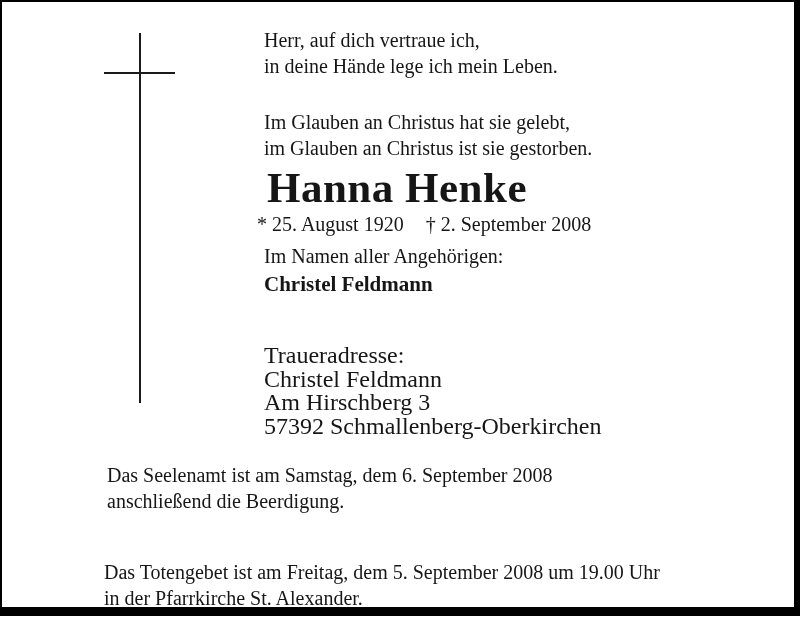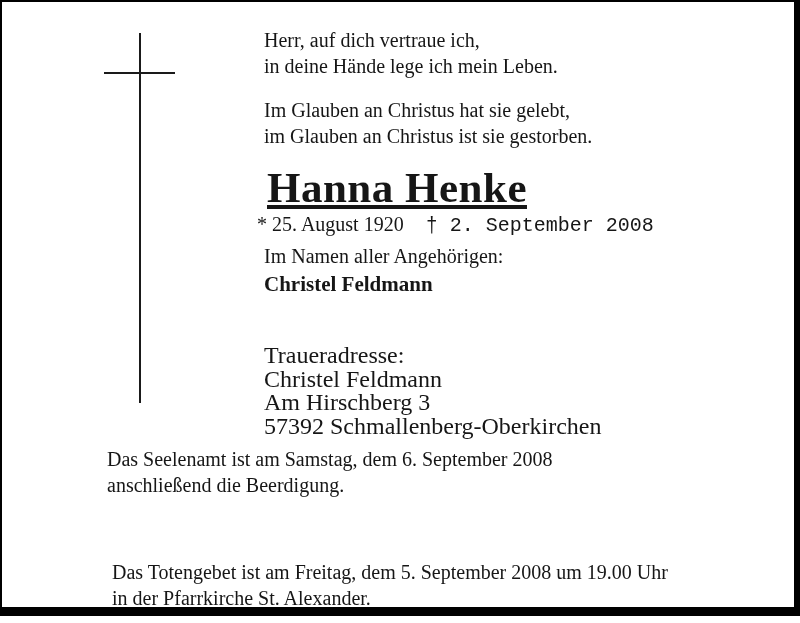--- a/index.html
+++ b/index.html
@@ -33,32 +33,31 @@
     position: absolute;
     left: 0; top: 39px;
     width: 71px; height: 2px;
     background: #1a1a1a;
   }
   .body-text {
     font-size: 20px;
     line-height: 26px;
     white-space: nowrap;
   }
-  .epigraph .verse2 { margin-top: 18px; }
+  .epigraph .verse2 { margin-top: 30px; }
   .deceased-name {
     margin: 0;
     font-size: 43px;
     line-height: 45px;
     font-weight: bold;
     white-space: nowrap;
     letter-spacing: 0.5px;
-    text-decoration: underline;
   }
   .dates { font-size: 20px; line-height: 26px; white-space: nowrap; }
-  .dates .death { margin-left: 22px; font-family: Liberation Mono, monospace; }
+  .dates .death { margin-left: 22px; }
   .mourning .family-name {
     font-weight: bold;
     font-size: 21px;
     margin-top: 2px;
   }
   .address-block {
     font-size: 24px;
     line-height: 23.5px;
     white-space: nowrap;
   }
@@ -95,23 +94,23 @@
     <div class="family-name">Christel Feldmann</div>
   </div>
 
   <div class="abs address-block" style="left:262px; top:342px;">
     <div>Traueradresse:</div>
     <div>Christel Feldmann</div>
     <div>Am Hirschberg 3</div>
     <div>57392 Schmallenberg-Oberkirchen</div>
   </div>
 
-  <div class="abs body-text" style="left:105px; top:444px;">
+  <div class="abs body-text" style="left:105px; top:460px;">
     <div>Das Seelenamt ist am Samstag, dem 6. September 2008</div>
     <div>anschließend die Beerdigung.</div>
   </div>
 
-  <div class="abs body-text" style="left:110px; top:557px;">
+  <div class="abs body-text" style="left:102px; top:557px;">
     <div>Das Totengebet ist am Freitag, dem 5. September 2008 um 19.00 Uhr</div>
     <div>in der Pfarrkirche St. Alexander.</div>
   </div>
 
 </div>
 
 </body></html>

